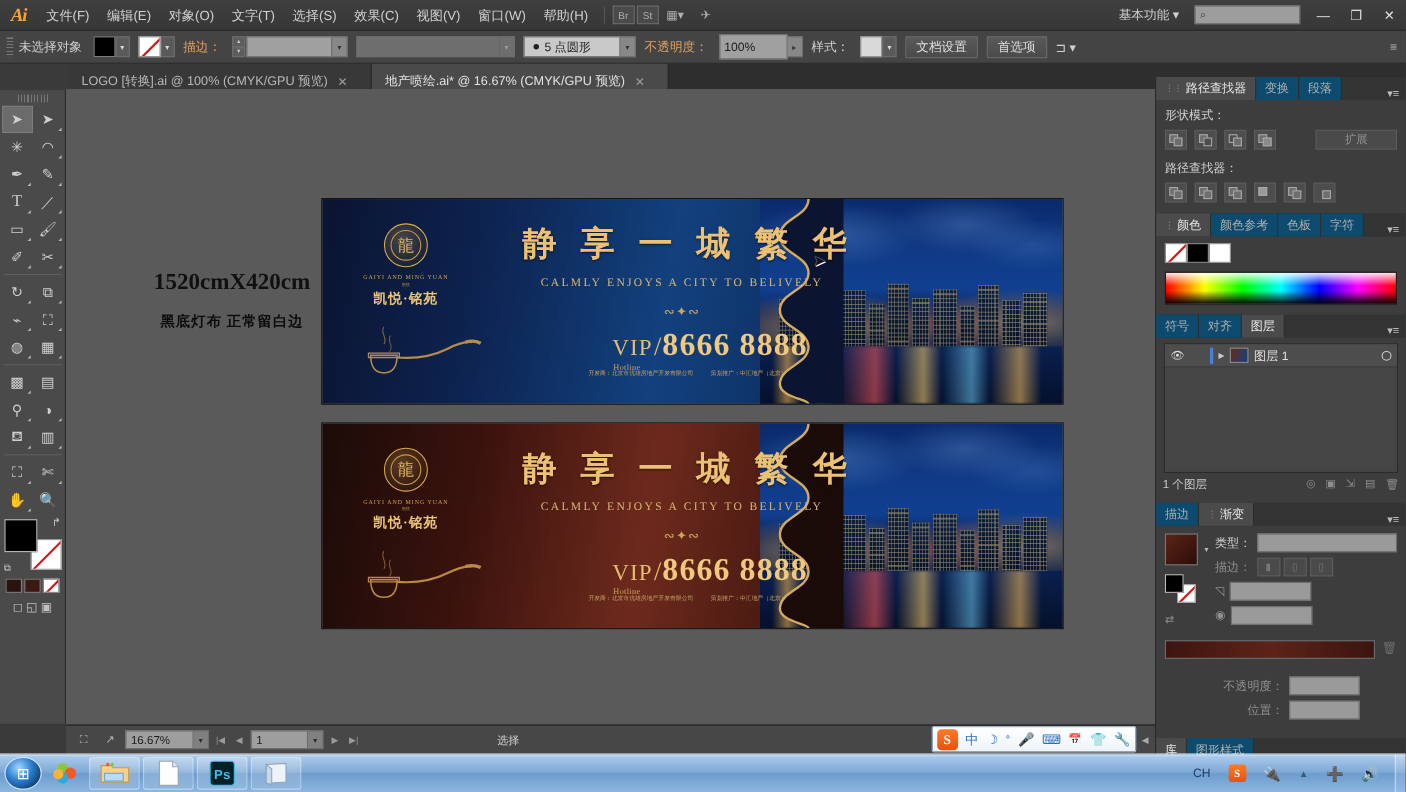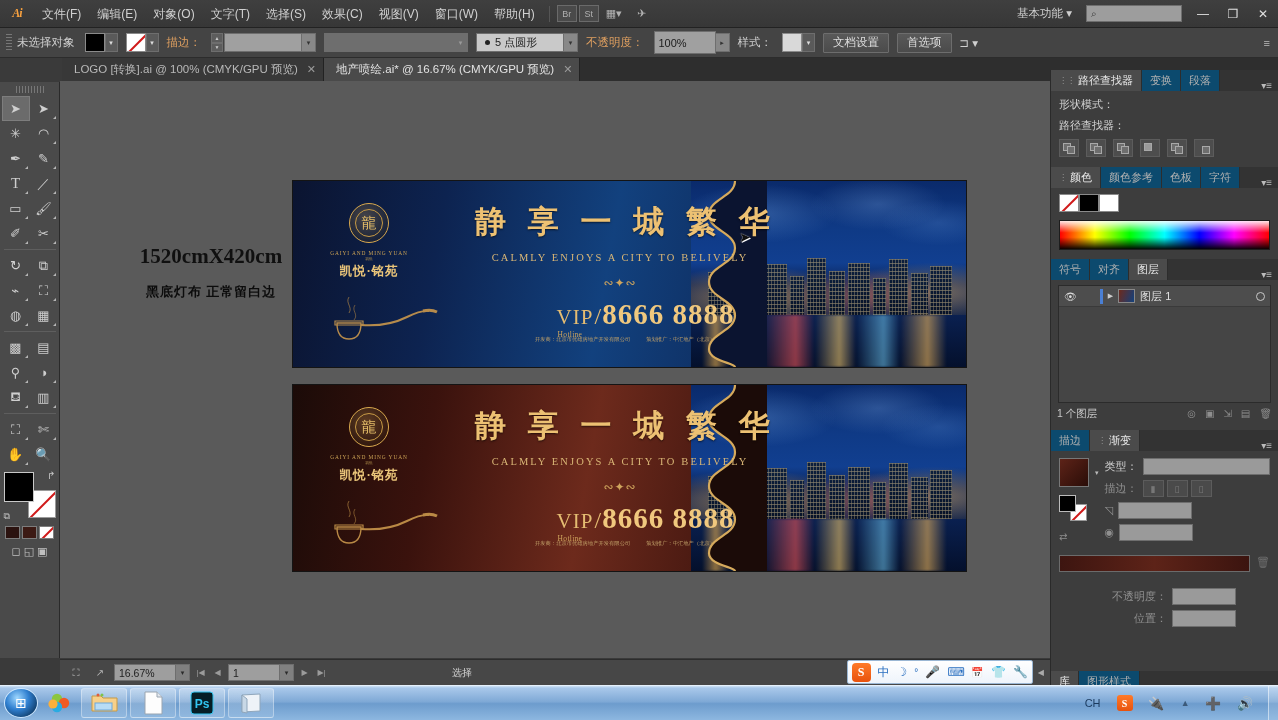--- a/index.html
+++ b/index.html
@@ -12,21 +12,21 @@
   .app { position: relative; width: 1278px; height: 720px; }
 
   
   .menubar {
     position: absolute; top: 0; left: 0; width: 1278px; height: 28px;
     background: linear-gradient(#3f3f3f, #373737);
     border-bottom: 1px solid #222; display: flex; align-items: center;
   }
   .ai-logo {
     width: 34px; height: 28px; display: flex; align-items: center; justify-content: center;
-    color: #f8a13f; font-size: 12px; font-weight: bold; font-style: italic;
+    color: #f8a13f; font-size: 17px; font-weight: bold; font-style: italic;
     font-family: "Liberation Serif", serif; letter-spacing: -1px;
   }
   .menu-item {
     padding: 0 8px; height: 28px; line-height: 28px; font-size: 12px; color: #d0d0d0;
     white-space: nowrap; cursor: default;
   }
   .mb-sep { width: 1px; height: 16px; background: #555; margin: 0 6px; }
   .mb-icon {
     width: 26px; height: 20px; display: flex; align-items: center; justify-content: center;
     font-size: 11px; color: #b0b0b0; margin: 0 1px;
@@ -97,21 +97,21 @@
     margin-right: 8px; border-radius: 1px;
   }
   .cb-menu-icon { margin-left: auto; margin-right: 8px; font-size: 11px; color: #bbb; }
 
   
   .tabbar {
     position: absolute; top: 58px; left: 62px; width: 1216px; height: 23px;
     background: #2e2e2e; display: flex; align-items: flex-end;
   }
   .doctab {
-    height: 23px; display: flex; align-items: center; padding: 0 7px 0 12px;
+    height: 23px; display: flex; align-items: flex-end; padding: 0 21px 0 12px;
     font-size: 11.5px; color: #b8b8b8; background: #383838;
     border-right: 1px solid #222; white-space: nowrap; gap: 9px;
   }
   .doctab.active { background: #4a4a4a; color: #e2e2e2; }
   .tab-x { font-size: 11px; color: #9a9a9a; }
 
   
   .toolbar {
     position: absolute; top: 82px; left: 0; width: 60px; bottom: 62px;
     background: #4a4a4a; border-right: 1px solid #2a2a2a;
@@ -745,20 +745,39 @@
       <div class="ptab active">
           <span class="dots">⋮⋮</span>
           <span>路径查找器</span>
         </div>
       <div class="ptab">变换</div>
       <div class="ptab">段落</div>
       <div class="pmenu">▾≡</div>
     </div>
     <div class="psec">
       <div class="psub">形状模式：</div>
+      <div class="pfrow">
+        <div class="pfbtn">
+            <i class="pf-sq1"></i>
+            <i class="pf-sq2"></i>
+          </div>
+        <div class="pfbtn">
+            <i class="pf-sq1"></i>
+            <i class="pf-sq2" style="background:#4d4d4d"></i>
+          </div>
+        <div class="pfbtn">
+            <i class="pf-sq1" style="background:#4d4d4d"></i>
+            <i class="pf-sq2"></i>
+          </div>
+        <div class="pfbtn">
+            <i class="pf-sq1"></i>
+            <i class="pf-sq2" style="background:#8a8a8a"></i>
+          </div>
+        <div class="expand-btn">扩展</div>
+      </div>
       <div class="psub">路径查找器：</div>
       <div class="pfrow" style="margin-bottom:2px">
         <div class="pfbtn">
             <i class="pf-sq1"></i>
             <i class="pf-sq2"></i>
           </div>
         <div class="pfbtn">
             <i class="pf-sq1"></i>
             <i class="pf-sq2"></i>
           </div>

